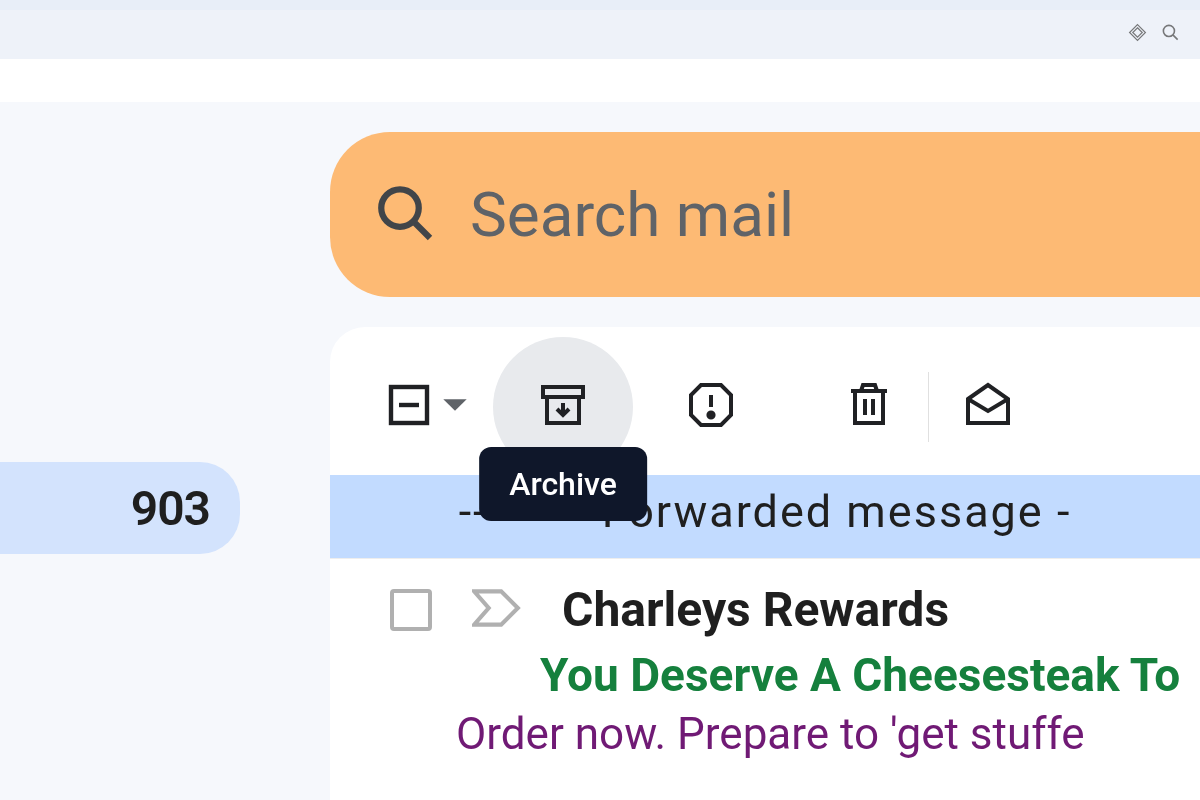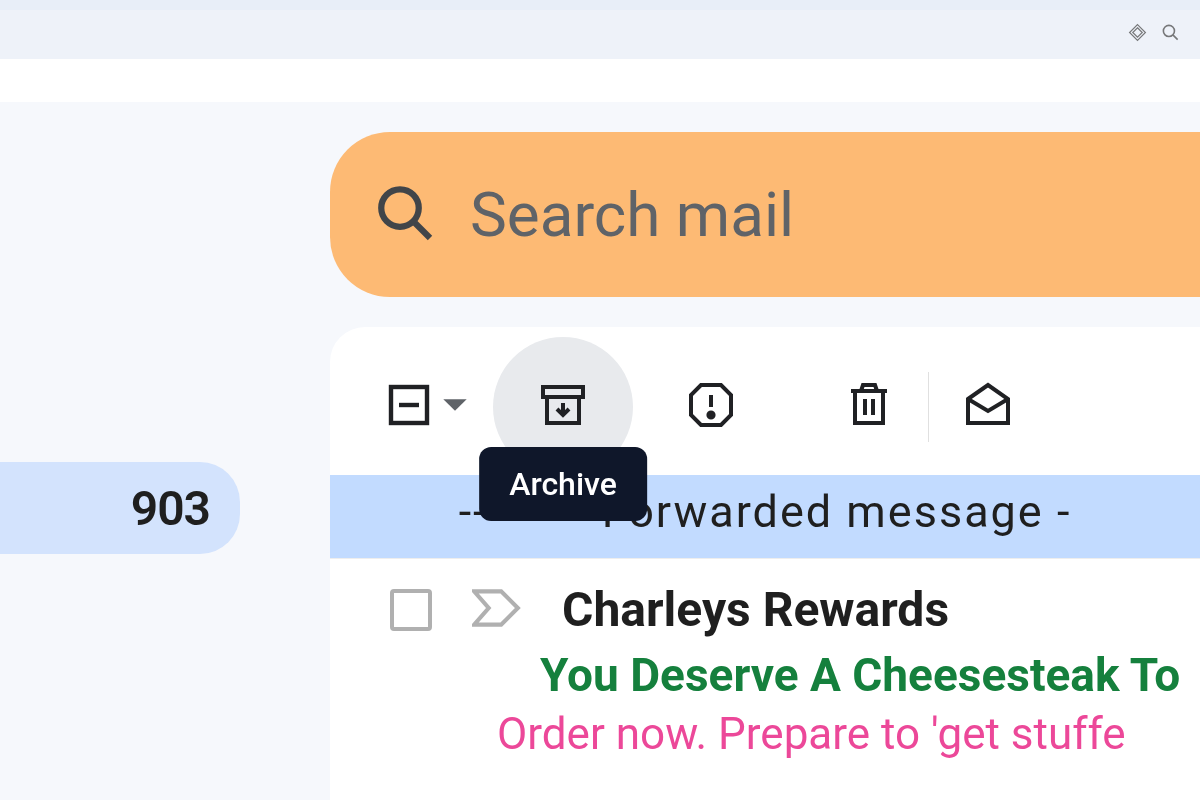--- a/index.html
+++ b/index.html
@@ -40,21 +40,21 @@
 
     .row-selected { background: #c2dbff; padding: 10px 0 20px 0; margin-top: 18px;}
     .fwd-line { font-size: 45px; color: #1f1f1f; text-align: center; white-space: nowrap; letter-spacing: 2px; }
 
     .row { padding: 22px 0 40px 60px; border-top: 1px solid #eee; }
     .row-top { display: flex; align-items: center; gap: 40px; margin-bottom: 10px; }
     .checkbox { width: 42px; height: 42px; border: 4px solid #b0b0b0; border-radius: 4px; }
     .important svg { width: 50px; height: 40px; }
     .sender { font-size: 48px; font-weight: 700; color: #1f1f1f; }
     .subject { font-size: 46px; font-weight: 700; color: #15803d; margin-left: 150px; margin-top: 8px; white-space: nowrap;}
-    .snippet { font-size: 44px; color: #ec4899; margin-left: 107px; margin-top: 6px; white-space: nowrap;}
+    .snippet { font-size: 44px; color: #701a75; margin-left: 66px; margin-top: 6px; white-space: nowrap;}
   </style>
 </head>
 <body>
 
 <div class="top-strip"></div>
 
 <div class="browser-bar">
   <span>
     <svg viewBox="0 0 24 24" fill="none" stroke="#444" stroke-width="1.5">
         <path d="M12 2 L22 12 L12 22 L2 12 Z"></path>

